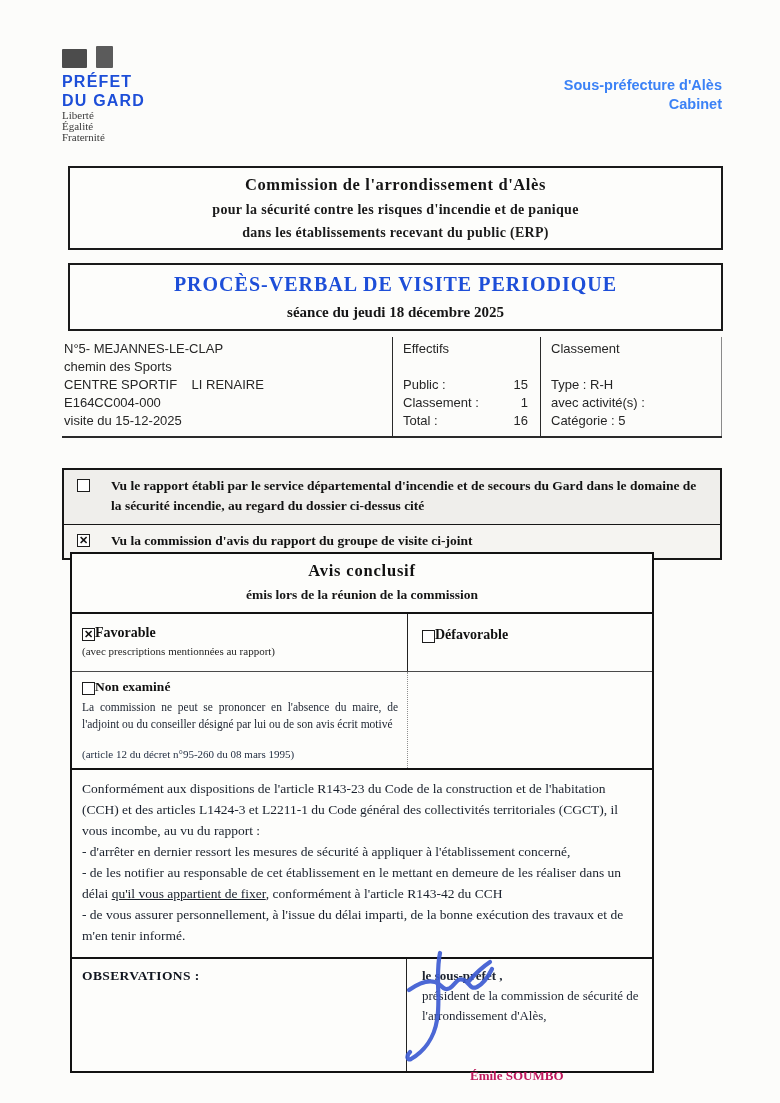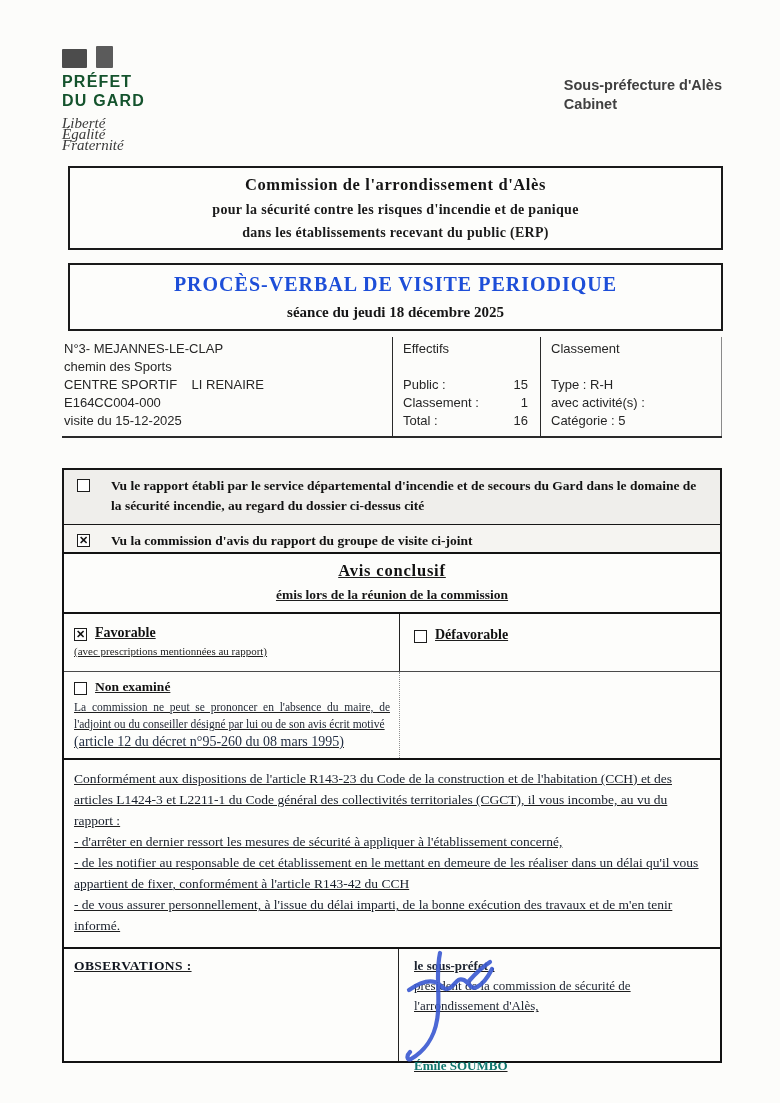--- a/index.html
+++ b/index.html
@@ -11,24 +11,24 @@
     background:#fcfcfa;
     overflow:hidden;
     font-family:"Liberation Serif", serif;
     color:#1e1e1e;
   }
   
   .logo-block{position:absolute;left:62px;top:44px;}
   .logo-icons{display:flex;gap:9px;align-items:flex-end;height:24px;margin-bottom:4px;}
   .logo-sq1{width:25px;height:19px;background:#4c4c4c;border-radius:1px;}
   .logo-sq2{width:17px;height:22px;background:#5b5b5b;border-radius:1px;}
-  .logo-title{font-family:"Liberation Sans",sans-serif;font-weight:bold;font-size:16px;letter-spacing:1.2px;line-height:19px;color:#14532d;}
-  .logo-motto{margin-top:8px;font-style:italic;font-size:15px;line-height:11px;color:#3a3a3a;}
-  .header-right{position:absolute;right:58px;top:76px;text-align:left;
-    font-family:"Liberation Sans",sans-serif;font-weight:bold;font-size:14.5px;line-height:19px;color:#404040;}
+  .logo-title{font-family:"Liberation Sans",sans-serif;font-weight:bold;font-size:16px;letter-spacing:1.2px;line-height:19px;color:#1d4ed8;}
+  .logo-motto{font-size:11px;line-height:11px;color:#3a3a3a;}
+  .header-right{position:absolute;right:58px;top:76px;text-align:right;
+    font-family:"Liberation Sans",sans-serif;font-weight:bold;font-size:14.5px;line-height:19px;color:#3b82f6;}
   
   .box1{position:absolute;left:68px;top:166px;width:651px;height:80px;
     border:2px solid #1a1a1a;background:#fdfdfb;
     display:flex;flex-direction:column;justify-content:space-evenly;text-align:center;}
   .box1 .l1{font-weight:bold;font-size:16.5px;letter-spacing:.6px;color:#151515;}
   .box1 .l2,.box1 .l3{font-weight:bold;font-size:14px;letter-spacing:.3px;color:#1b1b1b;}
   .box2{position:absolute;left:68px;top:263px;width:651px;height:64px;
     border:2px solid #1a1a1a;background:#fdfdfb;
     display:flex;flex-direction:column;justify-content:space-evenly;text-align:center;}
   .box2 .l1{font-weight:bold;font-size:20px;letter-spacing:1px;color:#1d4ed8;}
@@ -46,43 +46,43 @@
   .vu-table{position:absolute;left:62px;top:468px;width:660px;border:2px solid #161616;box-sizing:border-box;background:#f4f3f0;}
   .vu-row{display:flex;padding:6px 14px 7px 13px;background:#efeeeb;}
   .vu-row + .vu-row{border-top:1.5px solid #161616;background:#f5f4f1;}
   .vu-text{margin-left:21px;font-weight:bold;font-size:13.5px;line-height:1.5;color:#121212;width:600px;}
   
   .cb{display:inline-block;width:11px;height:11px;border:1.6px solid #1d1d1d;background:#fff;
     position:relative;flex:0 0 auto;margin-top:3px;}
   .cb.checked::after{content:"\2715";position:absolute;left:0;top:-1px;width:11px;height:11px;
     font-family:"Liberation Sans",sans-serif;font-size:11px;font-weight:bold;line-height:12px;text-align:center;color:#111;}
   
-  .main-table{position:absolute;left:62px;top:552px;width:660px;border:2px solid #121212;box-sizing:border-box;background:#fdfdfb;text-decoration:underline;}
+  .main-table{position:absolute;left:70px;top:552px;width:584px;border:2px solid #121212;box-sizing:border-box;background:#fdfdfb;}
   .avis-header{border-bottom:2px solid #121212;text-align:center;padding:7px 0 9px;}
   .avis-title{font-weight:bold;font-size:16.5px;letter-spacing:.8px;color:#111;}
   .avis-sub{font-weight:bold;font-size:13.5px;margin-top:6px;color:#161616;}
   .row-fav{display:flex;border-bottom:1px solid #4a4a4a;}
   .row-fav .cell-l{width:336px;box-sizing:border-box;border-right:1.5px solid #222;padding:11px 8px 14px 10px;}
   .row-fav .cell-r{flex:1;padding:13px 8px 8px 14px;}
-  .opt-line{display:flex;gap:8px;align-items:flex-start;font-weight:bold;font-size:14px;color:#111;}
+  .opt-line{display:flex;align-items:flex-start;font-weight:bold;font-size:14px;color:#111;}
   .fav-note{font-size:11px;color:#1f1f1f;margin-top:4px;}
   .row-nonex{display:flex;border-bottom:2px solid #121212;min-height:84px;align-items:center;}
   .row-nonex .cell-l{width:336px;box-sizing:border-box;border-right:1px dotted #8f8f8f;padding:7px 9px 8px 10px;}
   .row-nonex .cell-r{flex:1;}
   .nonex-body{font-size:11.5px;line-height:1.48;text-align:justify;color:#1c2330;margin-top:4px;}
-  .nonex-ref{font-size:14px;color:#243044;margin-top:1px;}
+  .nonex-ref{font-size:11px;color:#243044;margin-top:15px;}
   .legal{border-bottom:2px solid #121212;padding:8px 12px 11px 10px;font-size:13.5px;line-height:1.56;color:#19202c;}
   .legal p{margin:0;}
   .legal .u{text-decoration:underline;}
   .obs-row{display:flex;height:112px;}
   .obs-row .cell-l{width:335px;box-sizing:border-box;border-right:1.5px solid #222;padding:9px 10px;}
   .obs-label{font-weight:bold;font-size:13.5px;letter-spacing:.4px;color:#10151f;}
   .obs-row .cell-r{flex:1;padding:7px 10px 6px 15px;font-size:13px;line-height:20px;color:#1c2330;}
   .sig-line1{font-weight:bold;}
-  .sig-name{font-weight:bold;margin-top:40px;color:#0f766e;}
+  .sig-name{font-weight:bold;margin-top:40px;color:#be185d;margin-left:48px;}
   
   .signature{position:absolute;left:396px;top:948px;z-index:4;pointer-events:none;opacity:.92;}
 </style>
 </head>
 <body>
 
 <div class="page">
 
   <div class="logo-block">
     <div class="logo-icons">
@@ -108,21 +108,21 @@
     <div class="l3">dans les établissements recevant du public (ERP)</div>
   </div>
 
   <div class="box2">
     <div class="l1">PROCÈS-VERBAL DE VISITE PERIODIQUE</div>
     <div class="l2">séance du jeudi 18 décembre 2025</div>
   </div>
 
   <div class="info-table">
     <div class="info-c1">
-      <div>N°3- MEJANNES-LE-CLAP</div>
+      <div>N°5- MEJANNES-LE-CLAP</div>
       <div>chemin des Sports</div>
       <div>CENTRE SPORTIF&nbsp;&nbsp;&nbsp;&nbsp;LI RENAIRE</div>
       <div>E164CC004-000</div>
       <div>visite du 15-12-2025</div>
     </div>
     <div class="info-c2">
       <div>Effectifs</div>
       <div class="info-gap"></div>
       <div class="eff-row">
         <span>Public :</span>

